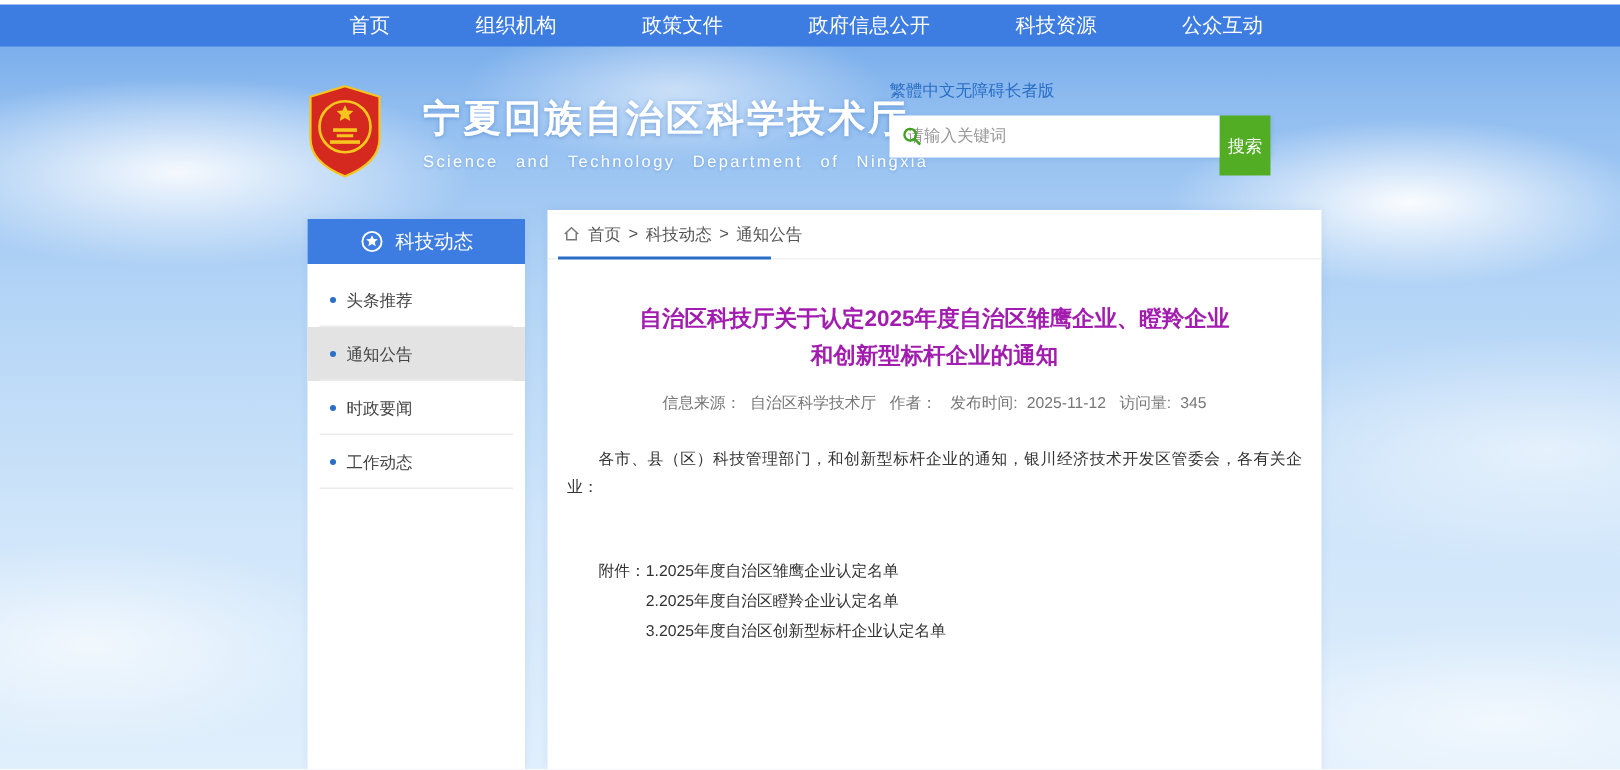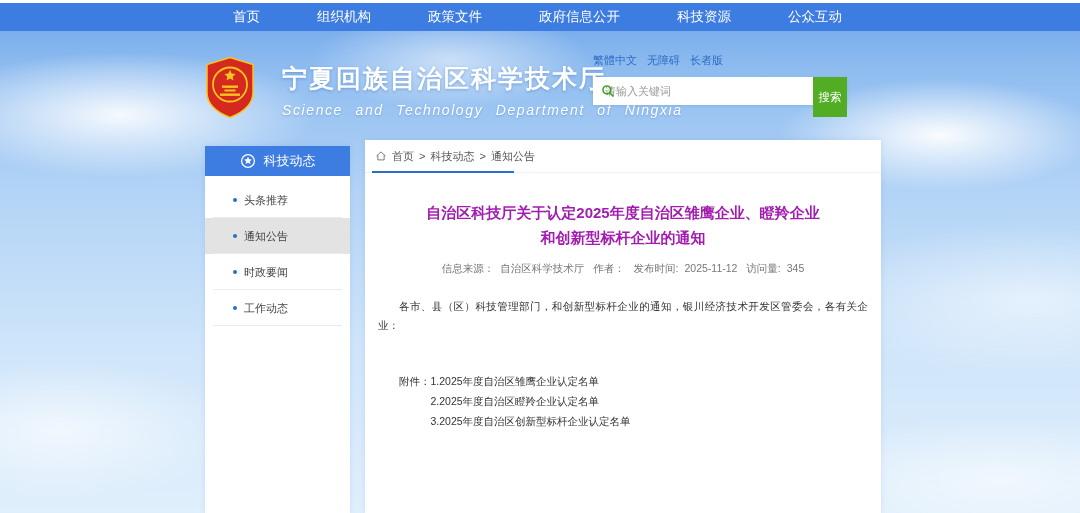--- a/index.html
+++ b/index.html
@@ -29,29 +29,29 @@
   .nav-item { color: #fff; font-size: 13.5px; text-decoration: none; cursor: pointer; white-space: nowrap; }
 
   
   .emblem { position: absolute; left: 204px; top: 56px; width: 52px; height: 63px; }
   .site-title-block { position: absolute; left: 282px; top: 62px; }
   .site-title {
     color: #fff; font-size: 25px; font-weight: bold; letter-spacing: 2px;
     text-shadow: 0 1px 3px rgba(20,80,170,.35); white-space: nowrap;
   }
   .site-subtitle {
-    color: #fff; font-size: 14px; letter-spacing: 1.6px; word-spacing: 7px;
-    margin-top: 7px; text-shadow: 0 1px 2px rgba(20,80,170,.3); white-space: nowrap; font-style: italic;
+    color: #fff; font-size: 11px; letter-spacing: 1.6px; word-spacing: 7px;
+    margin-top: 7px; text-shadow: 0 1px 2px rgba(20,80,170,.3); white-space: nowrap;
   }
 
   
   .header-right { position: absolute; left: 593px; top: 53px; width: 288px; }
   .toprow { display: flex; justify-content: space-between; align-items: center; font-size: 11px; color: #2a6ec5; }
   .toprow a { color: #2a6ec5; text-decoration: none; cursor: pointer; }
-  .toprow-links { display: flex; gap: 10px; }
+  .toprow-links { display: flex; }
   .searchrow { margin-top: 9px; display: flex; width: 254px; height: 28px; box-shadow: 0 1px 3px rgba(30,80,160,.15); }
   .search-box { position: relative; width: 220px; height: 28px; background: #fff; }
   .search-box svg { position: absolute; left: 8px; top: 7px; }
   .search-input {
     width: 100%; height: 100%; border: none; outline: none;
     padding: 0 6px 0 12px; font-size: 11px; color: #333; background: transparent;
     font-family: "Liberation Sans", "DejaVu Sans", sans-serif;
   }
   .search-input::placeholder { color: #999; }
   .search-btn {
@@ -63,21 +63,21 @@
   .sidebar {
     position: absolute; left: 205px; top: 146px; width: 145px; bottom: 0;
     background: #fff; box-shadow: 0 0 6px rgba(40,90,170,.10);
   }
   .sidebar-header {
     height: 30px; background: #3d7ce0; color: #fff; font-size: 13px;
     display: flex; align-items: center; justify-content: center; gap: 8px;
   }
   .sidebar-list { list-style: none; padding-top: 6px; }
   .sidebar-item {
-    height: 36px; display: flex; align-items: center; padding-left: 28px;
+    height: 36px; display: flex; align-items: center; padding-left: 15px;
     font-size: 11px; color: #444; cursor: pointer; position: relative;
   }
   .sidebar-item::after {
     content: ""; position: absolute; left: 8px; right: 8px; bottom: 0;
     height: 1px; background: #ececec;
   }
   .sidebar-item.active { background: #e3e3e3; }
   .dot { width: 4px; height: 4px; border-radius: 50%; background: #2a6ec5; margin-right: 7px; flex: none; }
 
   

